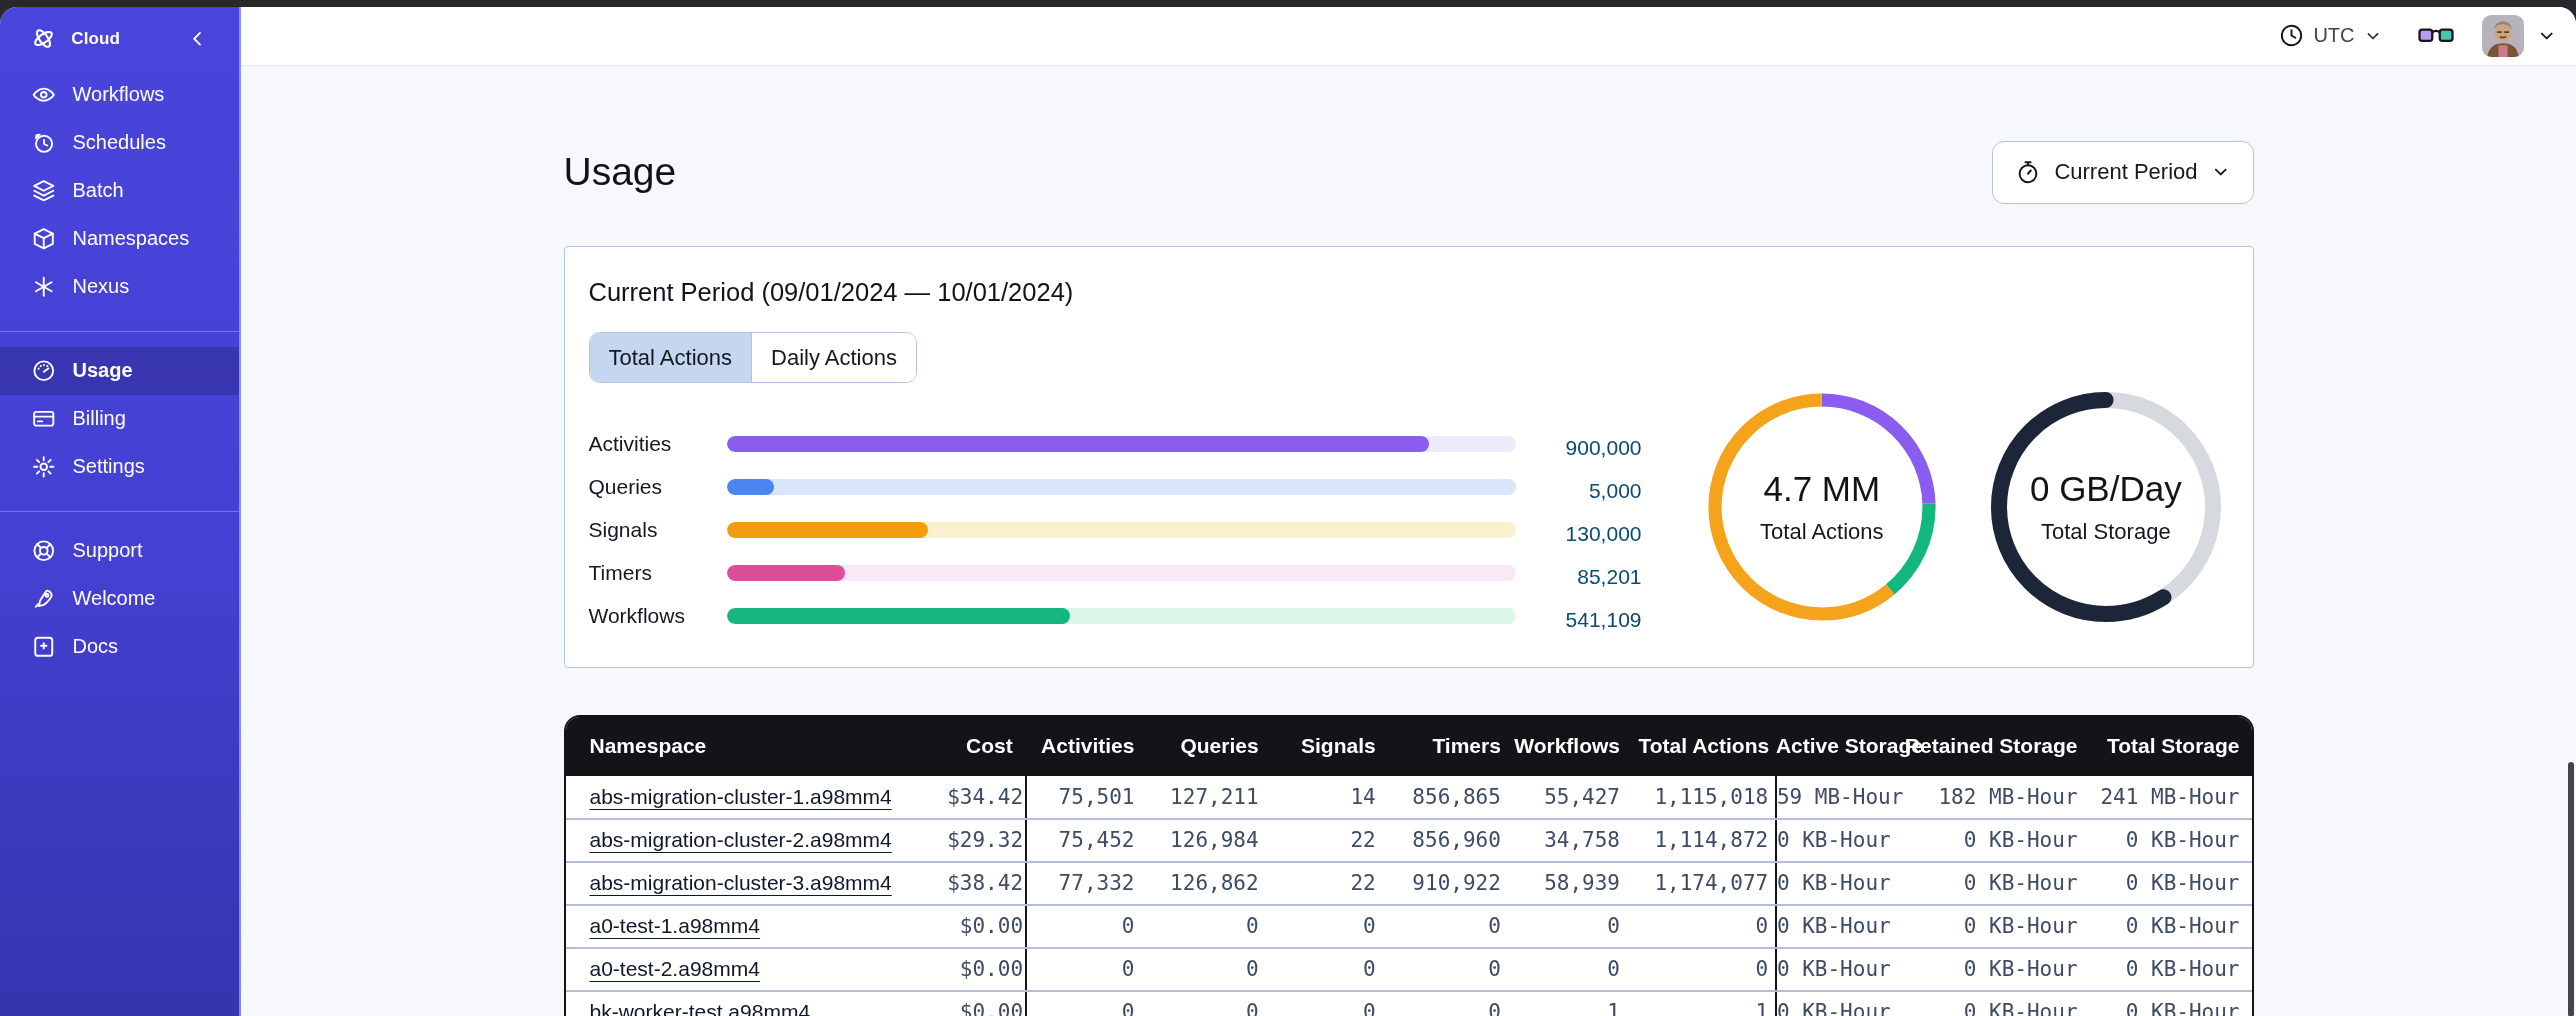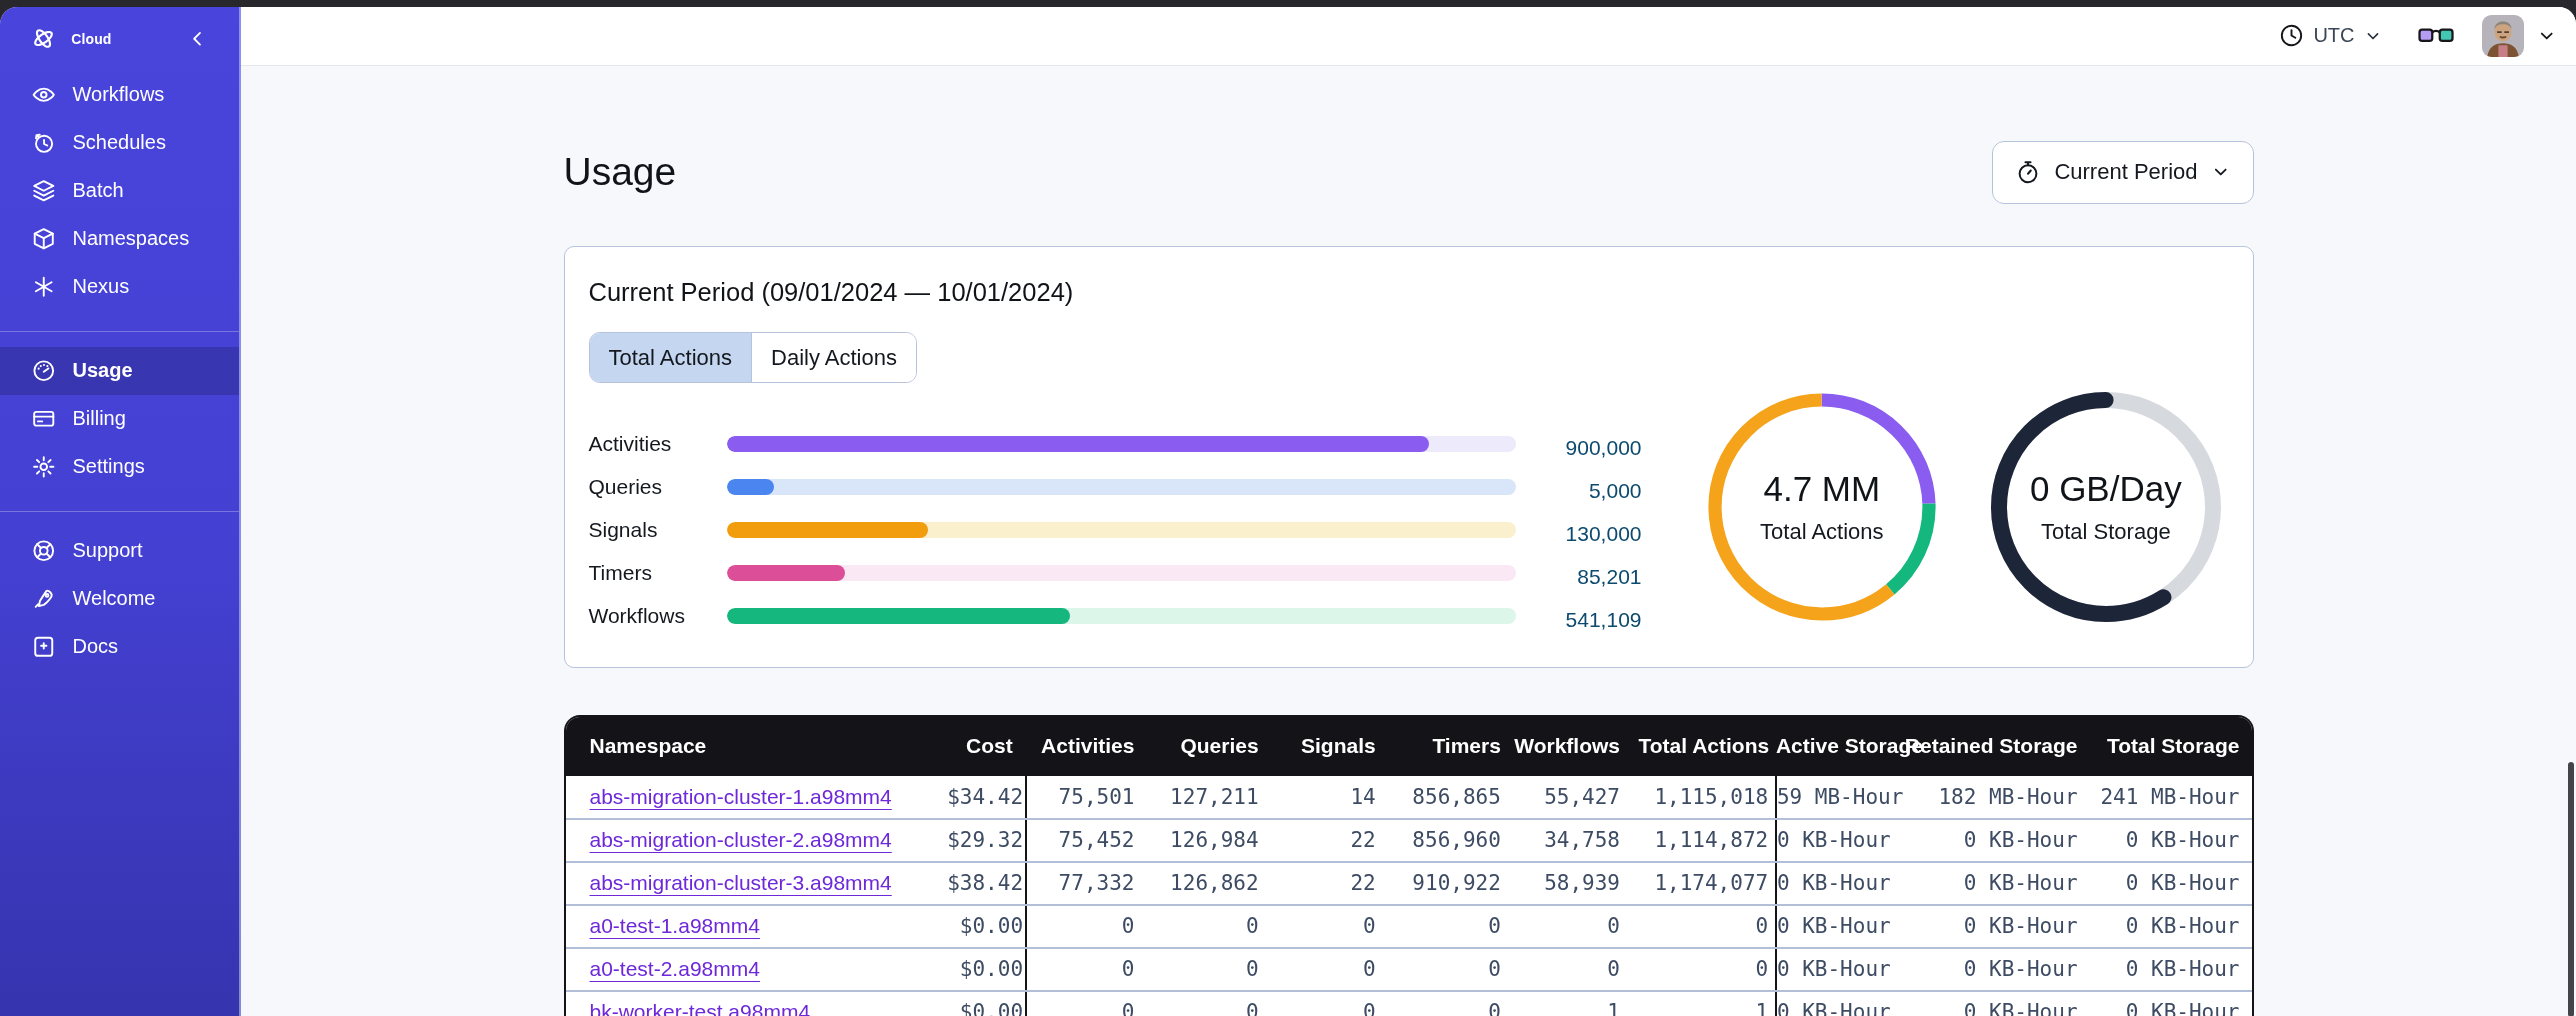--- a/index.html
+++ b/index.html
@@ -7,21 +7,21 @@
     font-family:"Liberation Sans", sans-serif; }
   .window { position:absolute; left:0; top:6.7px; width:2576px; height:1010px;
     border-radius:17.4px 17.4px 0 0; overflow:hidden; background:#f7f8fb; display:flex; }
 
   
   .sidebar { width:241px; flex:0 0 241px; height:100%;
     background:linear-gradient(180deg,#4945dc 0%, #4440d2 55%, #3634ae 100%);
     color:#fff; display:flex; flex-direction:column;
     border-right:2px solid rgba(200,205,245,.55); }
   .brand-row { height:64px; display:flex; align-items:center; padding:0 31px 0 29.5px; gap:14.8px; }
-  .brand-label { font-size:14px; font-weight:700; letter-spacing:0.1px; }
+  .brand-label { font-size:17px; font-weight:700; letter-spacing:0.1px; }
   .brand-spacer { flex:1; }
   .nav-item { height:48px; display:flex; align-items:center; gap:16px; padding-left:31px;
     font-size:20px; font-weight:500; cursor:pointer; }
   .nav-item.active { background:rgba(0,0,10,.18); font-weight:700; }
   .nav-divider { height:1.3px; background:rgba(255,255,255,.28); margin:20px 0 14.8px 0; }
   .icon { display:inline-flex; align-items:center; justify-content:center; }
   .icon svg { display:block; }
 
   
   .main { flex:1; display:flex; flex-direction:column; min-width:0; position:relative; }
@@ -36,21 +36,21 @@
   
   .content { flex:1; overflow:hidden; position:relative; }
   .content-inner { width:1690px; margin:0 auto; }
   .title-row { margin-top:75px; display:flex; align-items:center; justify-content:space-between; }
   .page-title { font-size:39px; font-weight:500; color:#101418; }
   .period-btn { height:63px; background:#fff; border:1.3px solid #b6c2dc; border-radius:12px;
     display:flex; align-items:center; gap:12px; padding:0 21.5px; cursor:pointer; }
   .period-btn-label { font-size:22px; color:#14181f; font-weight:500; }
 
   
-  .card { margin-top:42px; background:#fff; border:1.3px solid #b6c3dd; border-radius:10px;
+  .card { margin-top:42px; background:#fff; border:1.3px solid #b6c3dd; border-radius:4px;
     height:422px; padding:0 24px; overflow:hidden; }
   .card-title { margin-top:31px; font-size:25.5px; font-weight:500; color:#101418; }
   .tabs { margin-top:25.5px; display:inline-flex; border:1.3px solid #b6c2dc; border-radius:10.7px;
     overflow:hidden; height:51px; }
   .tab { display:flex; align-items:center; padding:0 19px; font-size:22px; font-weight:500;
     color:#14181f; background:#fff; cursor:pointer; }
   .tab.selected { background:#c5d6f0; }
   .tab + .tab { border-left:1.3px solid #b6c2dc; }
 
   .chart-row { display:flex; margin-top:39px; }
@@ -74,21 +74,21 @@
     border-radius:16px 16px 0 0; overflow:hidden; background:#fff; }
   table { width:100%; border-collapse:collapse; table-layout:fixed; }
   thead th { background:#141418; color:#fff; font-size:21px; font-weight:700;
     height:59px; text-align:right; padding:0 6.7px 0 0; white-space:nowrap; }
   thead th.col-namespace { text-align:left; padding-left:24px; }
   tbody td { height:43px; font-size:21px; text-align:right; white-space:nowrap;
     font-family:"DejaVu Sans Mono", monospace; color:#3d4b63;
     border-bottom:2px solid #b3bfd8; padding:0 6.7px 0 0; }
   tbody td.cell-namespace { text-align:left; padding-left:24px;
     font-family:"Liberation Sans", sans-serif; }
-  tbody td.cell-namespace a { color:#6d28d9; text-decoration:underline;
+  tbody td.cell-namespace a { color:#0f172a; text-decoration:underline;
     text-underline-offset:4.7px; text-decoration-thickness:1.3px; }
   td.v-div, th.v-div { border-right:2px solid #141418; }
   td.cell-cost { padding-right:2px; } th.col-cost { padding-right:13.4px; }
   td.cell-active-storage { padding-right:16px; } th.col-active-storage { padding-right:16px; }
   td.cell-total-storage { padding-right:12px; } th.col-total-storage { padding-right:12px; }
 
   .scroll-thumb { position:absolute; right:2px; bottom:0; width:6px; height:255px;
     background:#434349; border-radius:3.4px; }
 </style>
 </head>

